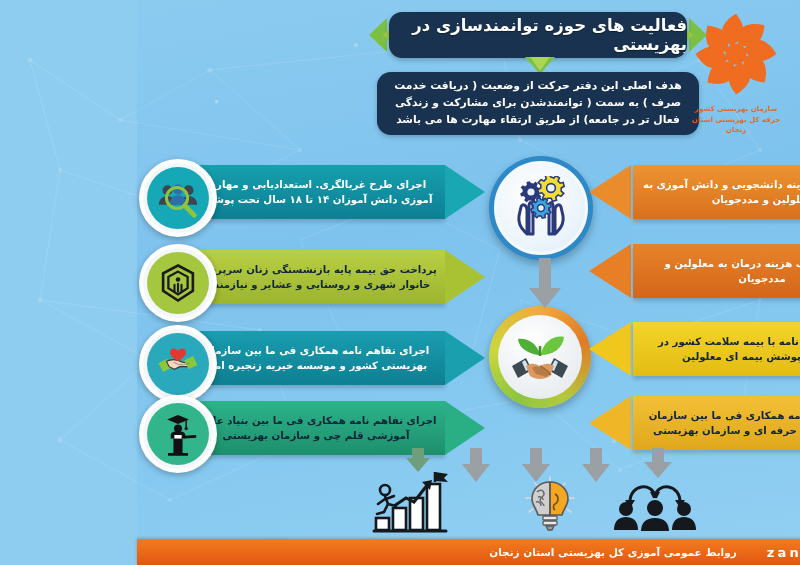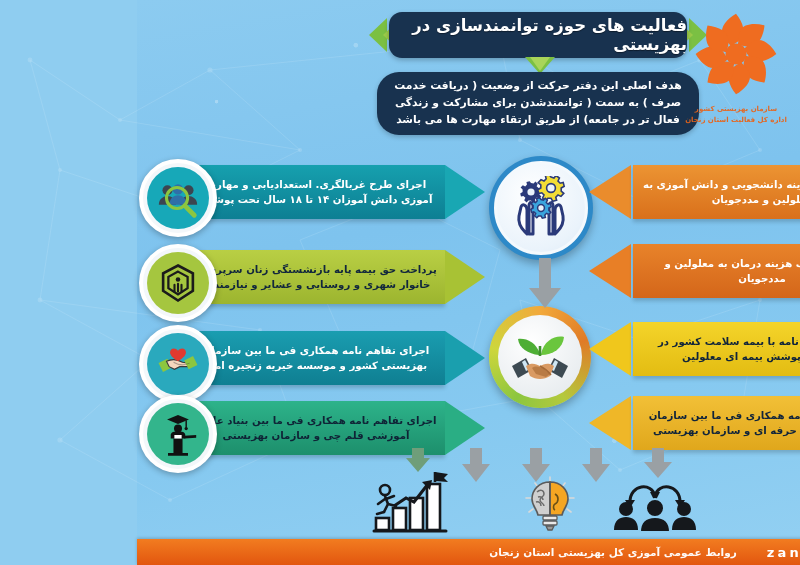--- a/index.html
+++ b/index.html
@@ -51,21 +51,21 @@
     border-left:15px solid transparent;border-right:15px solid transparent;
     border-top:17px solid #7bc043;
   }
   .down-chev.inner{
     left:393px;top:57px;
     border-left:10px solid transparent;border-right:10px solid transparent;
     border-top:14px solid #a9d559;
   }
   .subtitle{
     position:absolute;left:240px;top:72px;width:322px;height:63px;
-    background:#18324f;border-radius:22px;
+    background:#18324f;border-radius:14px;
     display:flex;align-items:center;justify-content:center;
     box-shadow:0 2px 5px rgba(0,0,0,.22);
   }
   .subtitle p{
     margin:0;padding:0 12px;color:#fff;font-size:10.8px;line-height:1.55;
     font-weight:bold;text-align:center;
   }
 
   
   .brand{position:absolute;right:12px;top:4px;width:104px;height:132px;text-align:center;}
@@ -239,21 +239,21 @@
         <use href="#pet" transform="rotate(135 50 50)"></use>
         <use href="#pet" transform="rotate(180 50 50)"></use>
         <use href="#pet" transform="rotate(225 50 50)"></use>
         <use href="#pet" transform="rotate(270 50 50)"></use>
         <use href="#pet" transform="rotate(315 50 50)"></use>
         <circle cx="50" cy="50" r="11"></circle>
       </g>
     </svg>
     <div class="bname">
       <div>سازمان بهزیستی کشور</div>
-      <div>اداره کل فعالیت استان زنجان</div>
+      <div>حرفه کل بهزیستی استان زنجان</div>
     </div>
   </div>
 
   <div class="center-node" id="node-gears">
     <div class="inner">
       <svg width="64" height="64" viewBox="0 0 64 64">
         <g fill="none" stroke="#2b3a7a" stroke-width="3" stroke-linejoin="round">
           <path d="M18 58 L18 34 C18 29 13 27 12 31 L10 40 C9 46 12 52 16 56 Z" fill="#fff"></path>
           <path d="M46 58 L46 34 C46 29 51 27 52 31 L54 40 C55 46 52 52 48 56 Z" fill="#fff"></path>
           <path d="M24 58 L24 30 C24 26 20 25 20 30 L20 58 Z" fill="#fff"></path>

